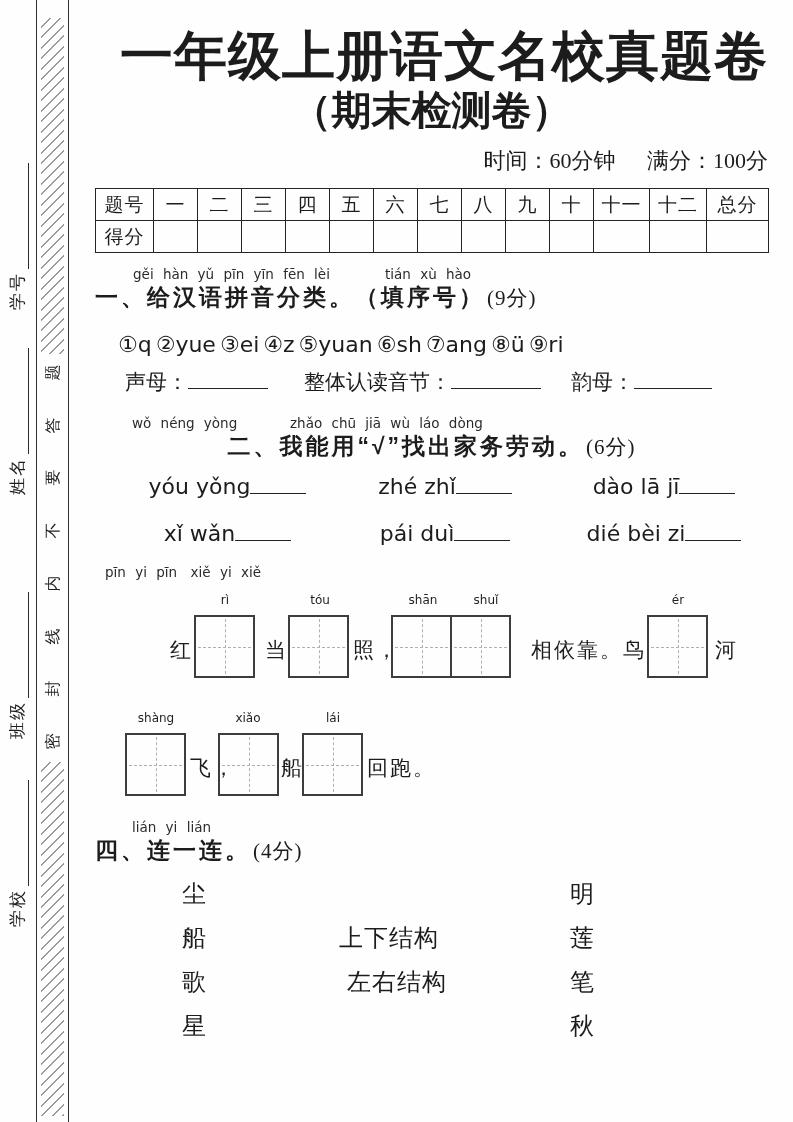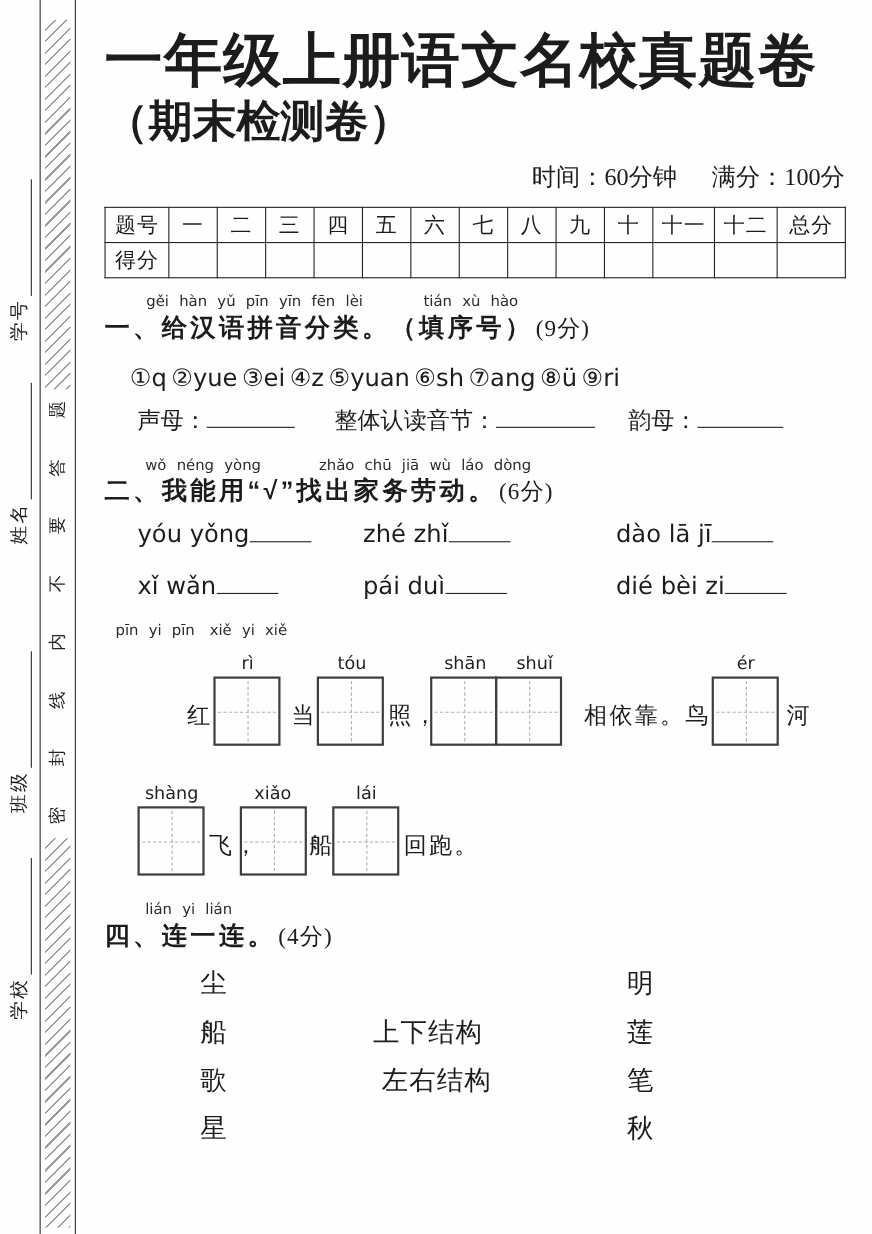--- a/index.html
+++ b/index.html
@@ -18,32 +18,32 @@
   .hatch{position:absolute;left:4px;right:4px;
          background:repeating-linear-gradient(135deg,transparent 0px,transparent 6px,#9a9a9a 6px,#9a9a9a 7.4px);}
   .hatch-top{top:18px;height:336px;}
   .hatch-bottom{top:762px;bottom:6px;}
   .seal-chars{position:absolute;top:362px;height:390px;left:0;right:0;
               display:flex;flex-direction:column;justify-content:space-between;align-items:center;}
   .seal-chars span{display:block;transform:rotate(-90deg);font-size:16px;color:#222;}
 
   
   .main{position:absolute;left:95px;top:0;width:673px;}
-  .title{margin-top:26px;text-align:left;font-size:53px;font-weight:700;line-height:1.15;letter-spacing:1px;}
-  .subtitle{font-size:40px;font-weight:700;line-height:1.2;}
+  .title{margin-top:26px;text-align:right;font-size:53px;font-weight:700;line-height:1.15;letter-spacing:1px;}
+  .subtitle{text-align:center;font-size:40px;font-weight:700;line-height:1.2;}
   .info{margin-top:12px;text-align:right;font-size:22px;line-height:1.25;}
   .info .gap{margin-left:26px;}
 
   table.score-table{margin-top:14px;border-collapse:collapse;table-layout:fixed;width:673px;}
   table.score-table td{border:1.5px solid #242424;height:31px;text-align:center;
                        font-size:19px;padding:0;letter-spacing:1px;}
 
   .sec{position:relative;}
   .sec1{margin-top:13px;}
-  .sec2{margin-top:19px;}
+  .sec2{margin-top:19px;text-align:center;}
   .sec3{margin-top:13px;}
   .sec4{margin-top:22px;}
 
   .pyline{position:relative;height:16px;font-family:"DejaVu Sans","Liberation Sans",sans-serif;
           font-size:13.5px;color:#2b2b2b;word-spacing:5px;}
   .pyline span{position:absolute;top:0;white-space:nowrap;}
 
   .headline{font-family:"Liberation Sans","DejaVu Sans",sans-serif;font-weight:700;
             font-size:23px;line-height:31px;letter-spacing:3px;}
   .headline .score{font-family:"Liberation Serif",serif;font-weight:400;font-size:21px;
@@ -61,21 +61,21 @@
   .itemgrid{display:grid;grid-template-columns:205px 230px 1fr;row-gap:17px;
             margin:11px 0 0 30px;font-family:"DejaVu Sans",sans-serif;font-size:22px;}
   .hw{white-space:nowrap;height:30px;}
   .iline{display:inline-block;width:56px;height:14px;border-bottom:1.6px solid #222;}
 
   
   .wline{position:relative;height:86px;}
   .wline1{margin-top:13px;}
   .wline2{margin-top:32px;}
   .wpy{position:absolute;top:0;transform:translateX(-50%);white-space:nowrap;
-       font-family:"DejaVu Sans",sans-serif;font-size:16px;color:#1e1e1e;}
+       font-family:"DejaVu Sans",sans-serif;font-size:12px;color:#1e1e1e;}
   .wbox{position:absolute;top:22px;width:61px;height:63px;border:2px solid #3d3d3d;box-sizing:border-box;}
   .wbox::before{content:"";position:absolute;left:2px;right:2px;top:50%;border-top:1.4px dashed #b0b0b0;}
   .wbox::after{content:"";position:absolute;top:2px;bottom:2px;left:50%;border-left:1.4px dashed #b0b0b0;}
   .wtext{position:absolute;top:43px;font-size:21px;letter-spacing:2px;white-space:nowrap;}
 
   
   .match{position:relative;height:168px;margin-top:11px;font-size:24px;}
   .mitem{position:absolute;transform:translateX(-50%);}
   .mmid{position:absolute;letter-spacing:1px;}
 </style>

